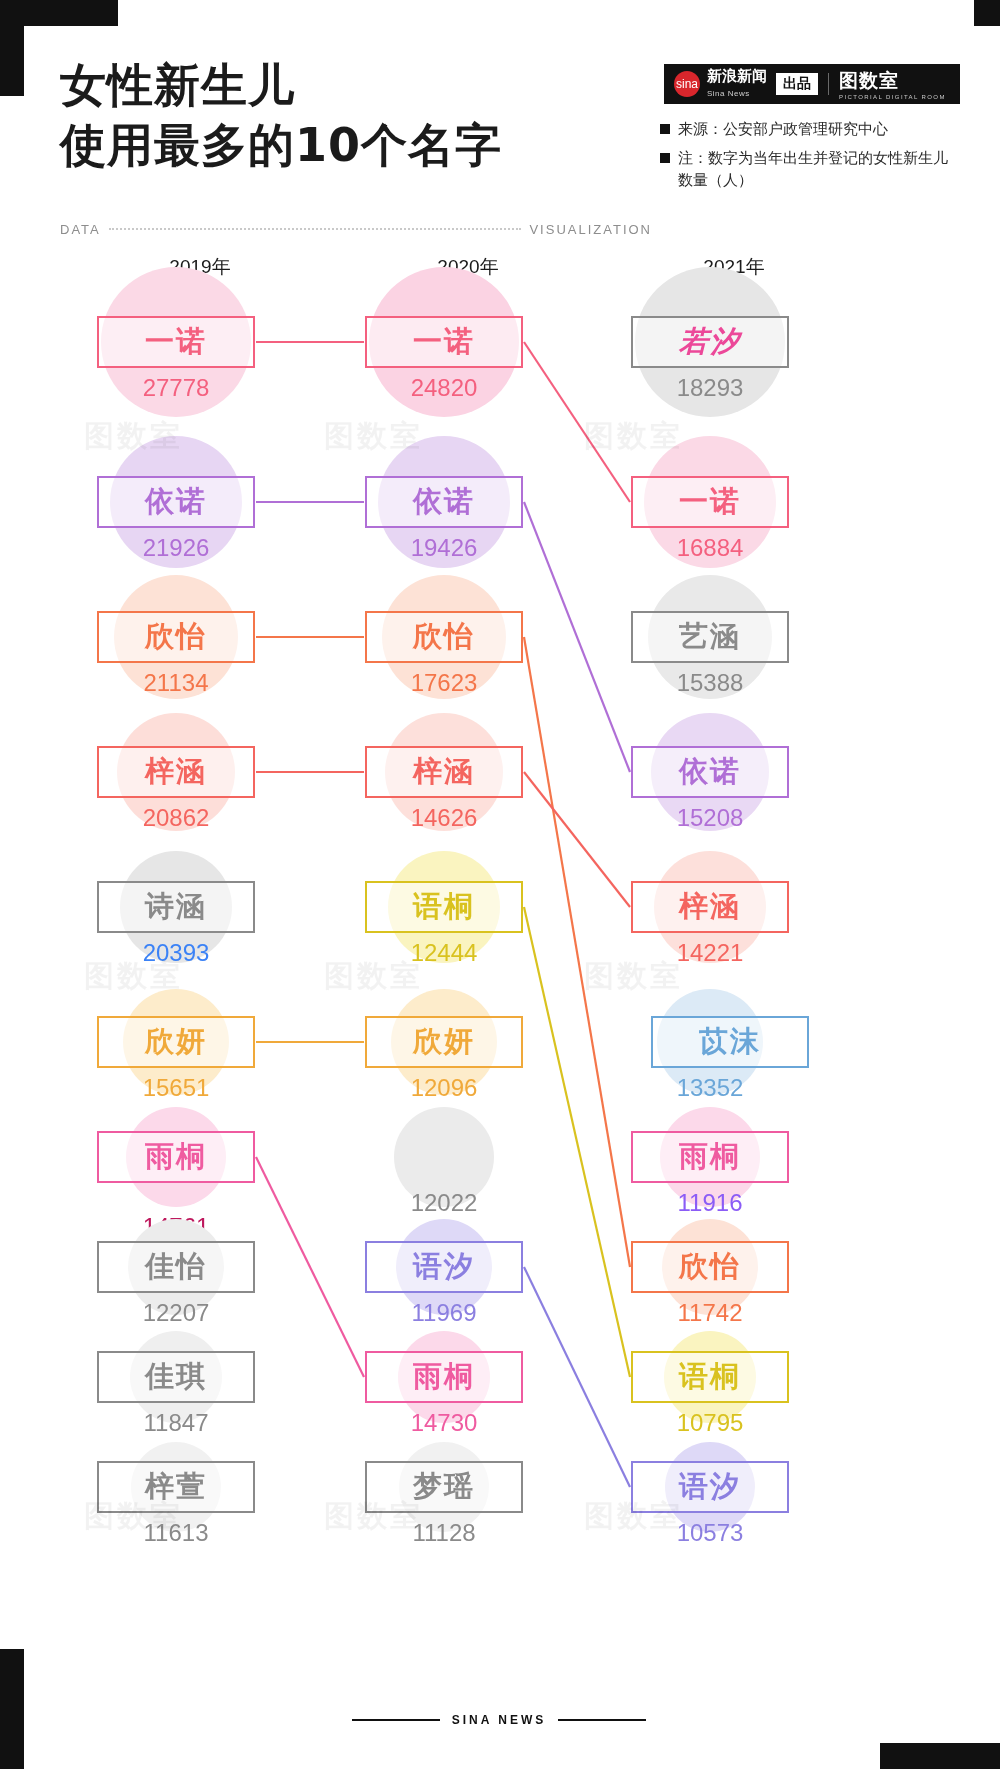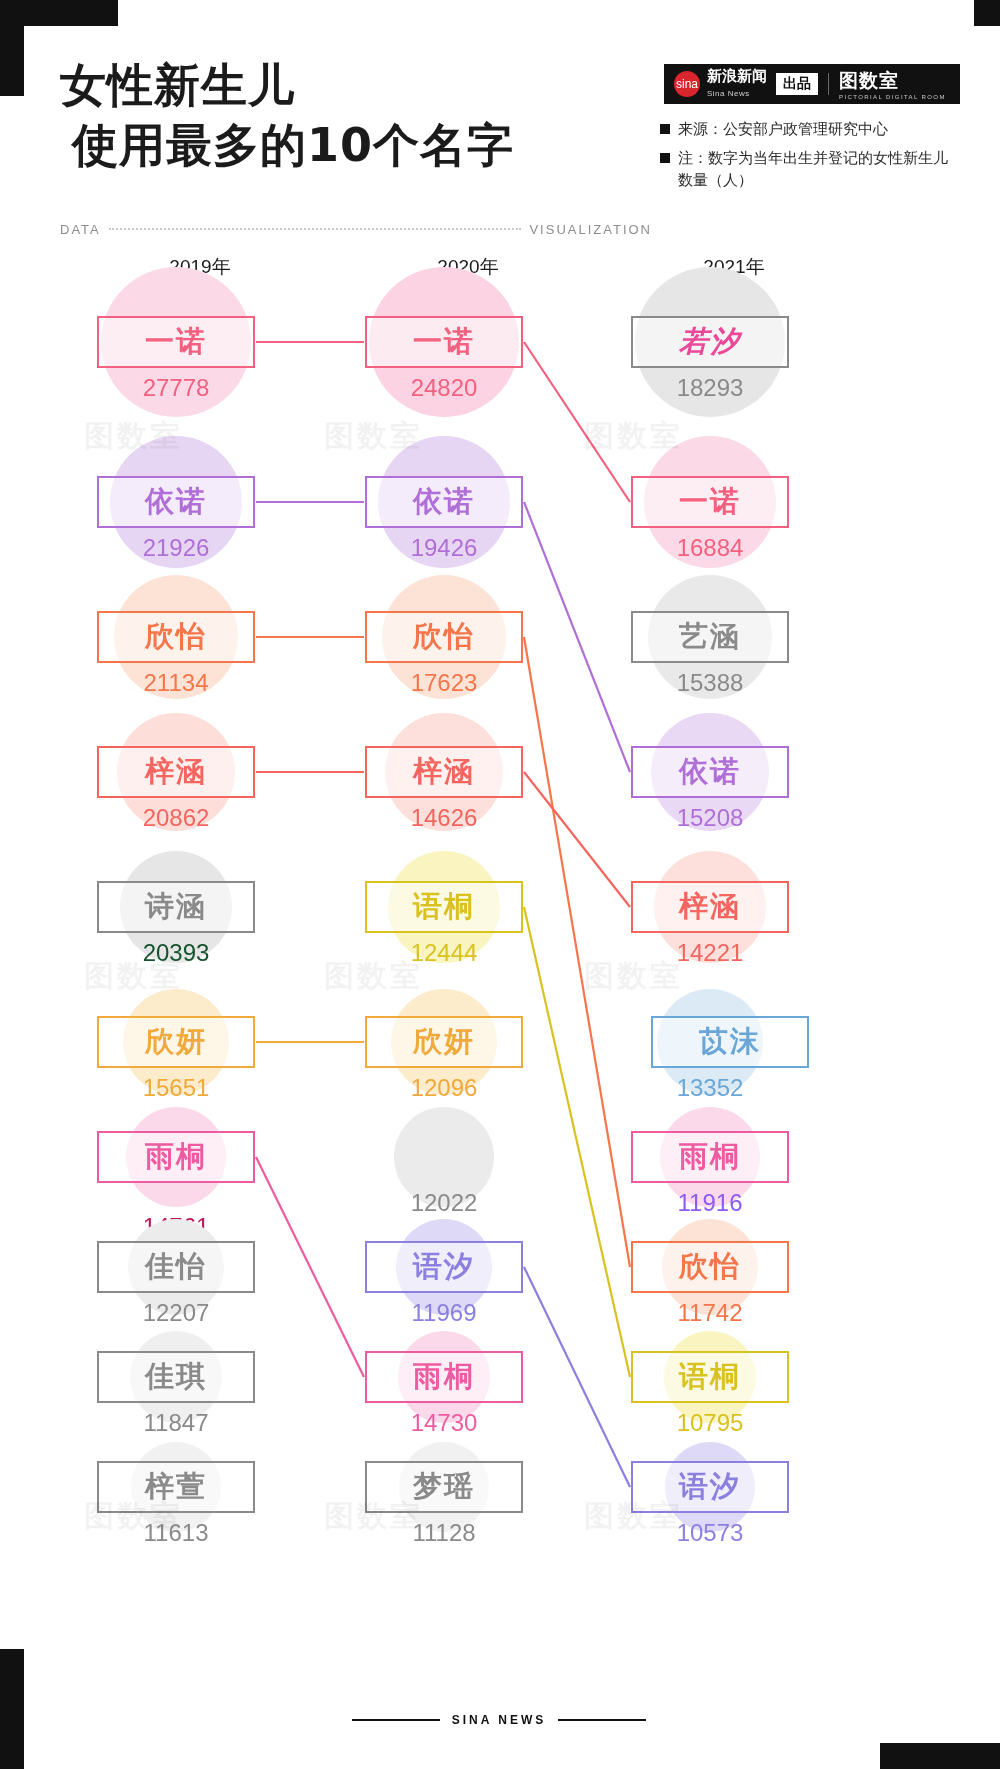--- a/index.html
+++ b/index.html
@@ -20,21 +20,21 @@
 
   .canvas{position:absolute;left:24px;top:26px;right:26px;bottom:26px;background:#fff;}
 
   
   .title{
     position:absolute;left:36px;top:30px;
     font-size:46px;font-weight:bold;color:#1b1b1b;
     line-height:1.30;letter-spacing:1px;
     font-family:"DejaVu Sans",sans-serif;
   }
-  .title .l2{display:block;margin-left:12px;}
+  .title .l2{display:block;}
 
   .dataviz{
     position:absolute;left:36px;top:196px;width:592px;
     display:flex;align-items:center;gap:8px;
     font-size:13px;color:#8d8d8d;letter-spacing:2px;
   }
   .dataviz .dots{flex:1;border-top:2px dotted #c9c9c9;height:1px;}
 
   
   .logobar{
@@ -176,21 +176,21 @@
         <div class="val" style="color: rgb(244, 118, 74);">21134</div>
       </div>
       <div class="node" style="left: 52px; top: 690px;">
         <div class="bubble" style="width: 118px; height: 118px; background: rgb(253, 222, 217); top: -3px;"></div>
         <div class="chip" style="border-color: rgb(244, 101, 95); color: rgb(244, 101, 95); background: rgba(255, 255, 255, 0.55);">梓涵</div>
         <div class="val" style="color: rgb(244, 101, 95);">20862</div>
       </div>
       <div class="node" style="left: 52px; top: 825px;">
         <div class="bubble" style="width: 112px; height: 112px; background: rgb(230, 230, 230); top: 0px;"></div>
         <div class="chip" style="border-color: rgb(138, 138, 138); color: rgb(138, 138, 138); background: rgba(255, 255, 255, 0.55);">诗涵</div>
-        <div class="val" style="color: #14532d;">20393</div>
+        <div class="val" style="color: #3b82f6;">20393</div>
       </div>
       <div class="node" style="left: 52px; top: 960px;">
         <div class="bubble" style="width: 106px; height: 106px; background: rgb(253, 236, 203); top: 3px;"></div>
         <div class="chip" style="border-color: rgb(240, 169, 58); color: rgb(240, 169, 58); background: rgba(255, 255, 255, 0.55);">欣妍</div>
         <div class="val" style="color: rgb(240, 169, 58);">15651</div>
       </div>
       <div class="node" style="left: 52px; top: 1075px;">
         <div class="bubble" style="width: 100px; height: 100px; background: rgb(252, 217, 234); top: 6px;"></div>
         <div class="chip" style="border-color: rgb(239, 91, 160); color: rgb(239, 91, 160); background: rgba(255, 255, 255, 0.55);">雨桐</div>
         <div class="val" style="color: #be185d; margin-top: 24px;">14761</div>

